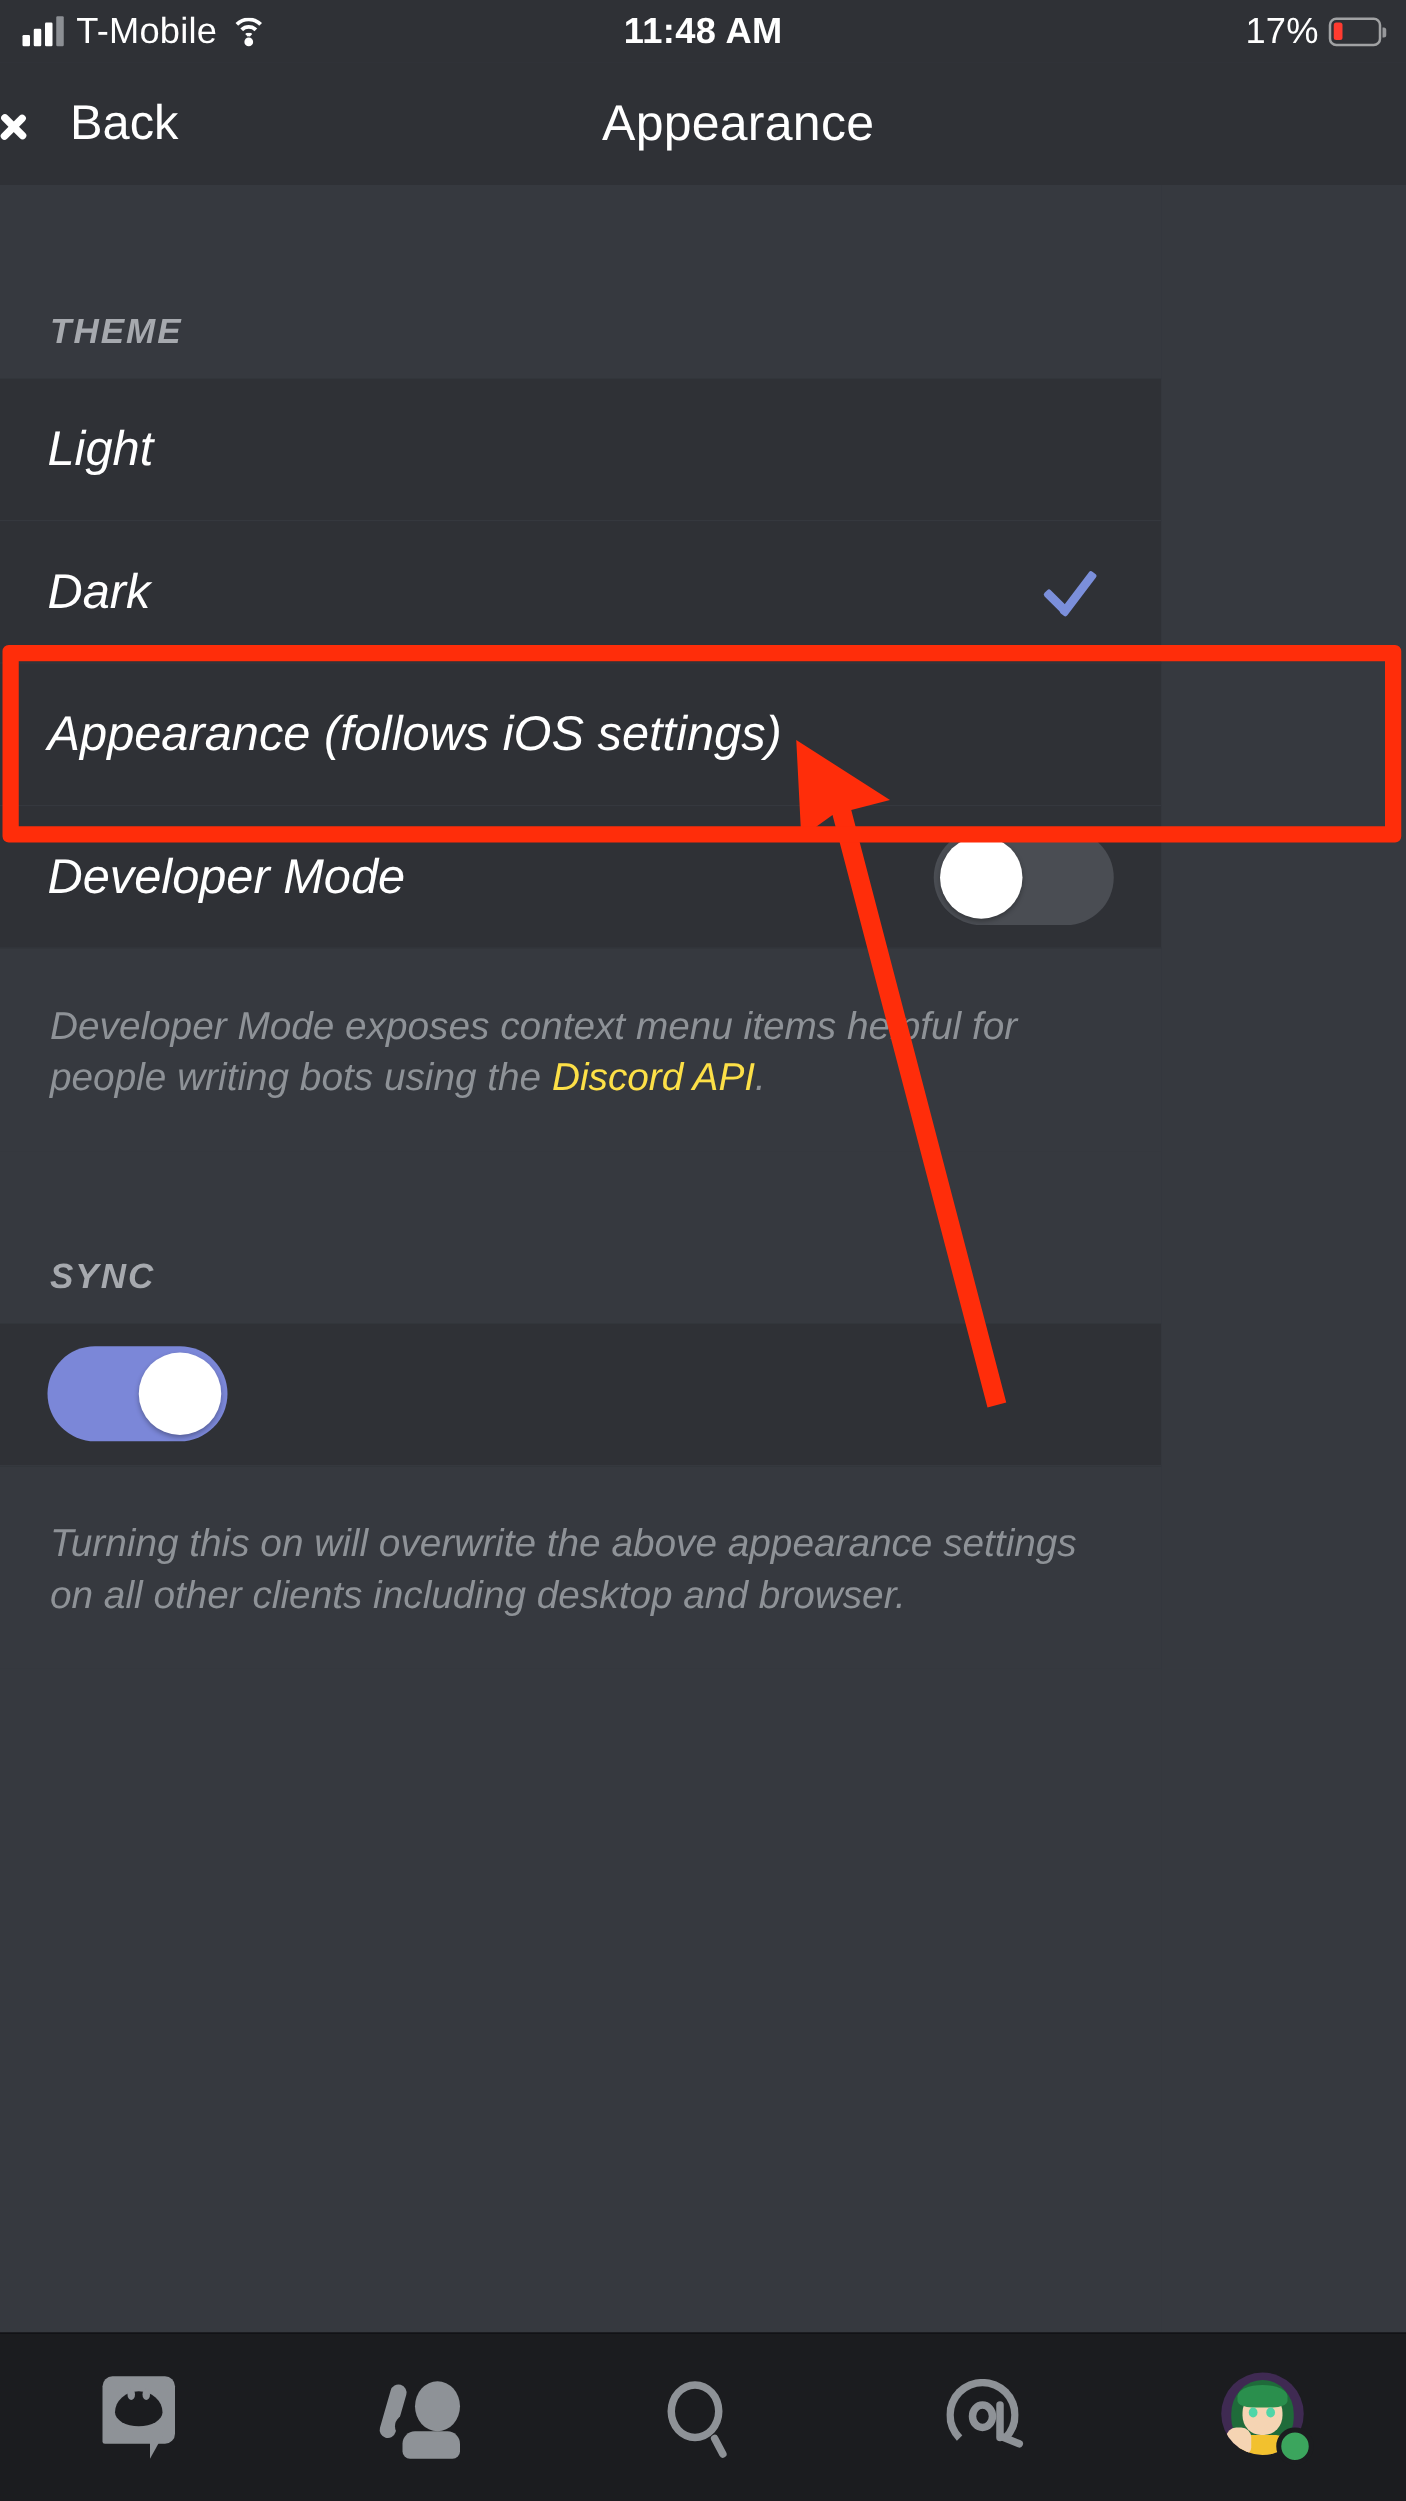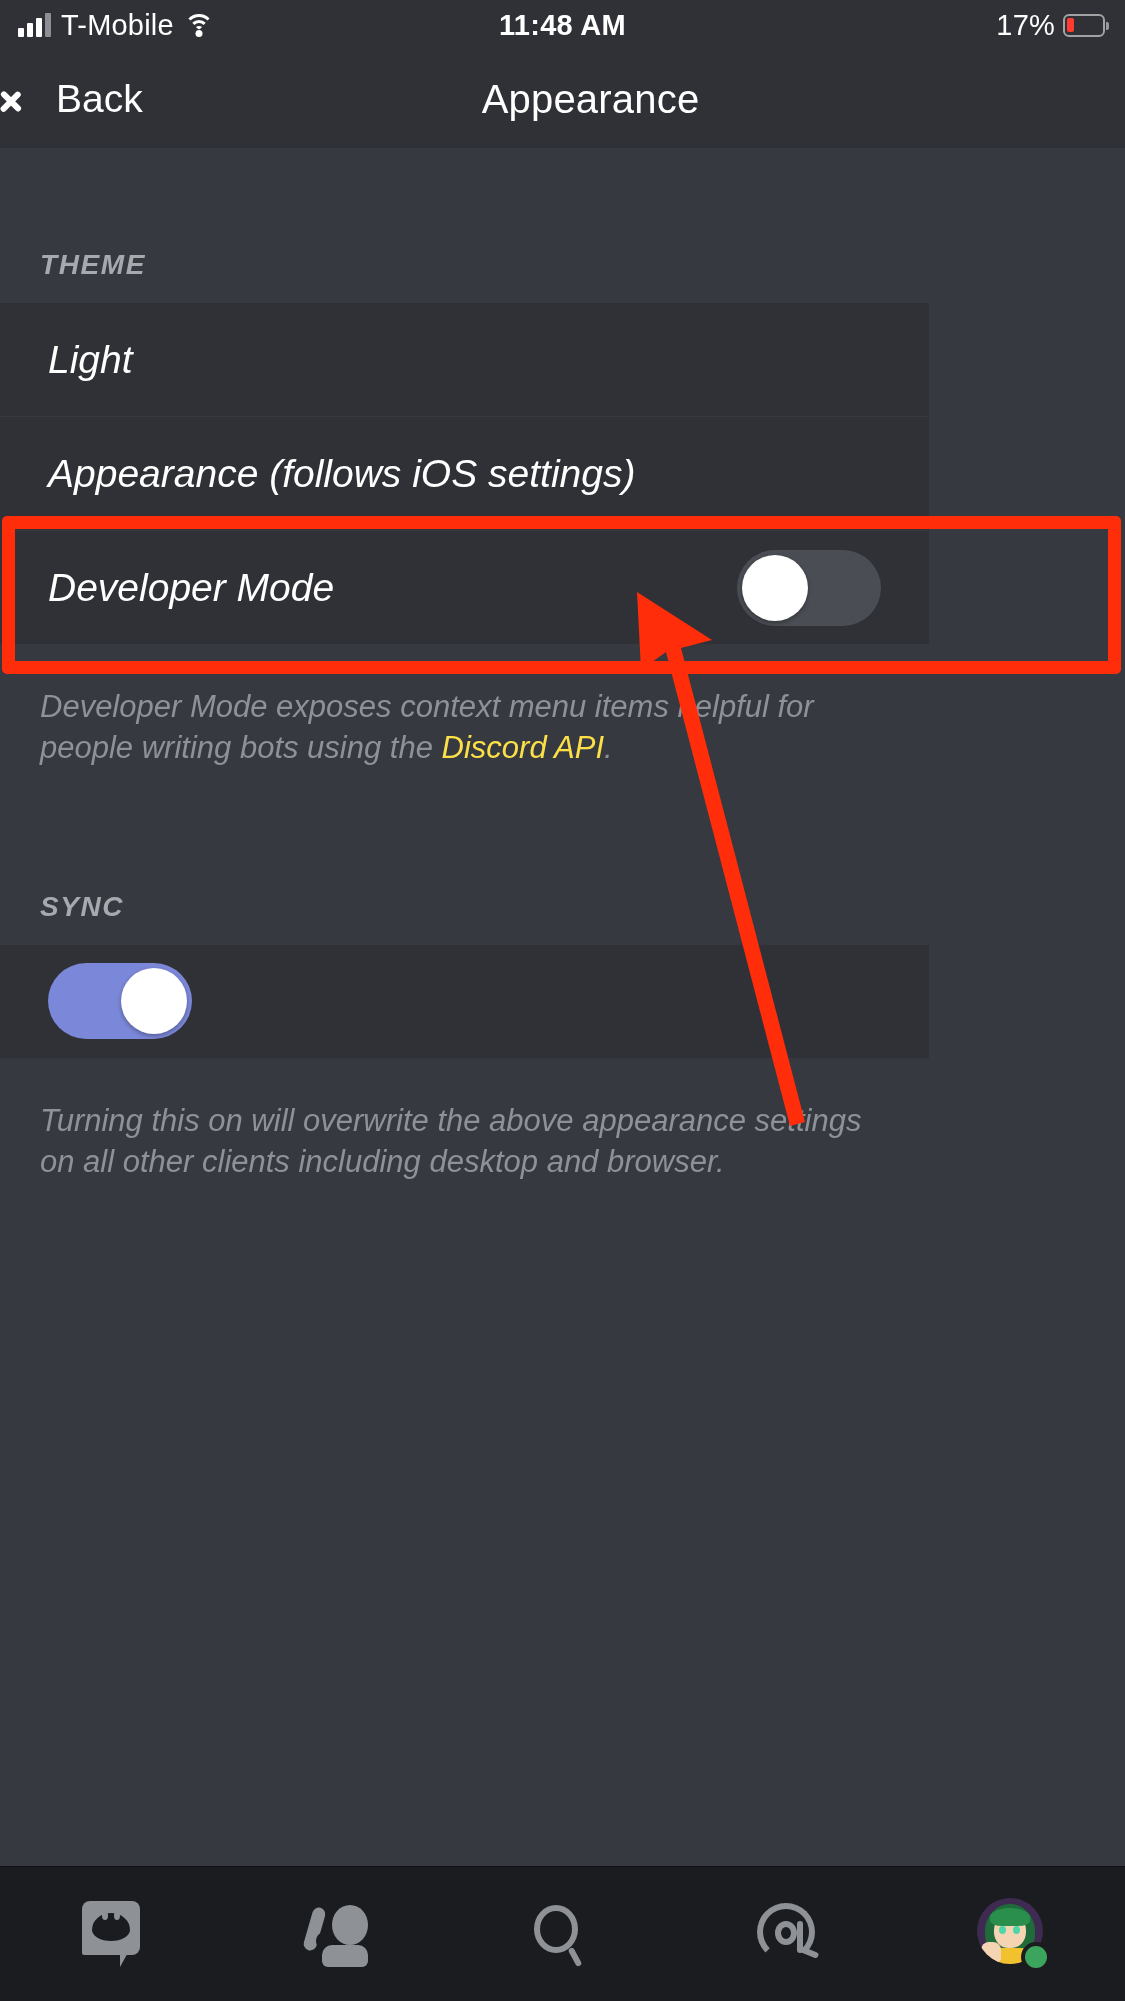--- a/index.html
+++ b/index.html
@@ -87,21 +87,21 @@
     color:#a6a9ae;
     font-size:28px; font-weight:700; letter-spacing:1.6px;
   }
   .spacer-tall { height:155px; padding-bottom:22px; }
   .spacer-mid  { height:138px; padding-bottom:22px; }
 
   .row {
     background:#2f3136;
     height:114px;
     display:flex; align-items:center;
-    padding:0 48px;
+    padding:0 38px;
     position:relative;
     border-bottom:1px solid #35383e;
     cursor:pointer;
   }
   .row-label { font-size:39px; color:#ffffff; font-weight:400; flex:1; }
 
   .check {
     width:48px; height:48px; position:relative; margin-right:12px;
   }
   .check::before, .check::after {
@@ -251,20 +251,24 @@
   </div>
 
   <div class="content">
 
     <div class="section-head spacer-tall">THEME</div>
 
     <div class="row">
       <span class="row-label">Light</span>
     </div>
 
+    <div class="row">
+      <span class="row-label">Dark</span>
+      <span class="check"></span>
+    </div>
 
     <div class="row">
       <span class="row-label">Appearance (follows iOS settings)</span>
     </div>
 
 
     <div class="row">
       <span class="row-label">Developer Mode</span>
       <span class="toggle off">
           <span class="knob"></span>

